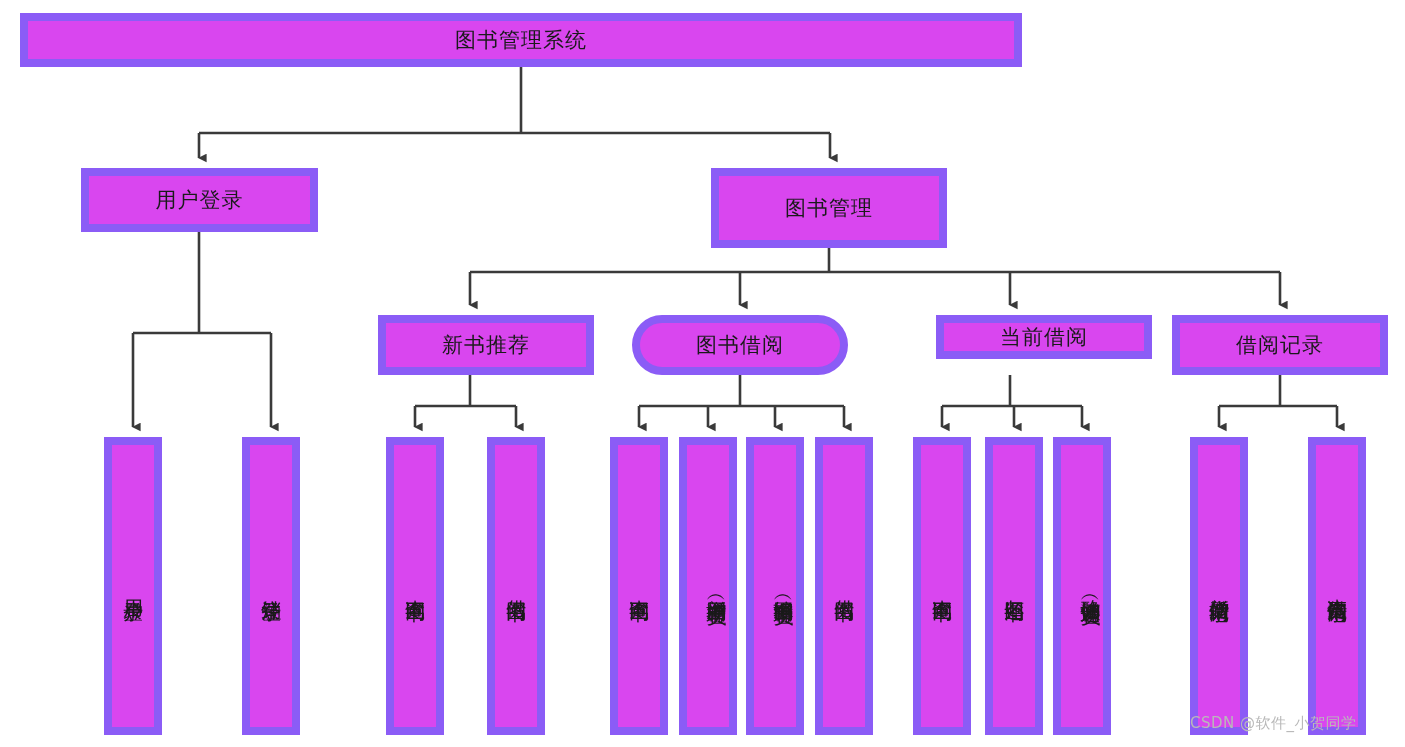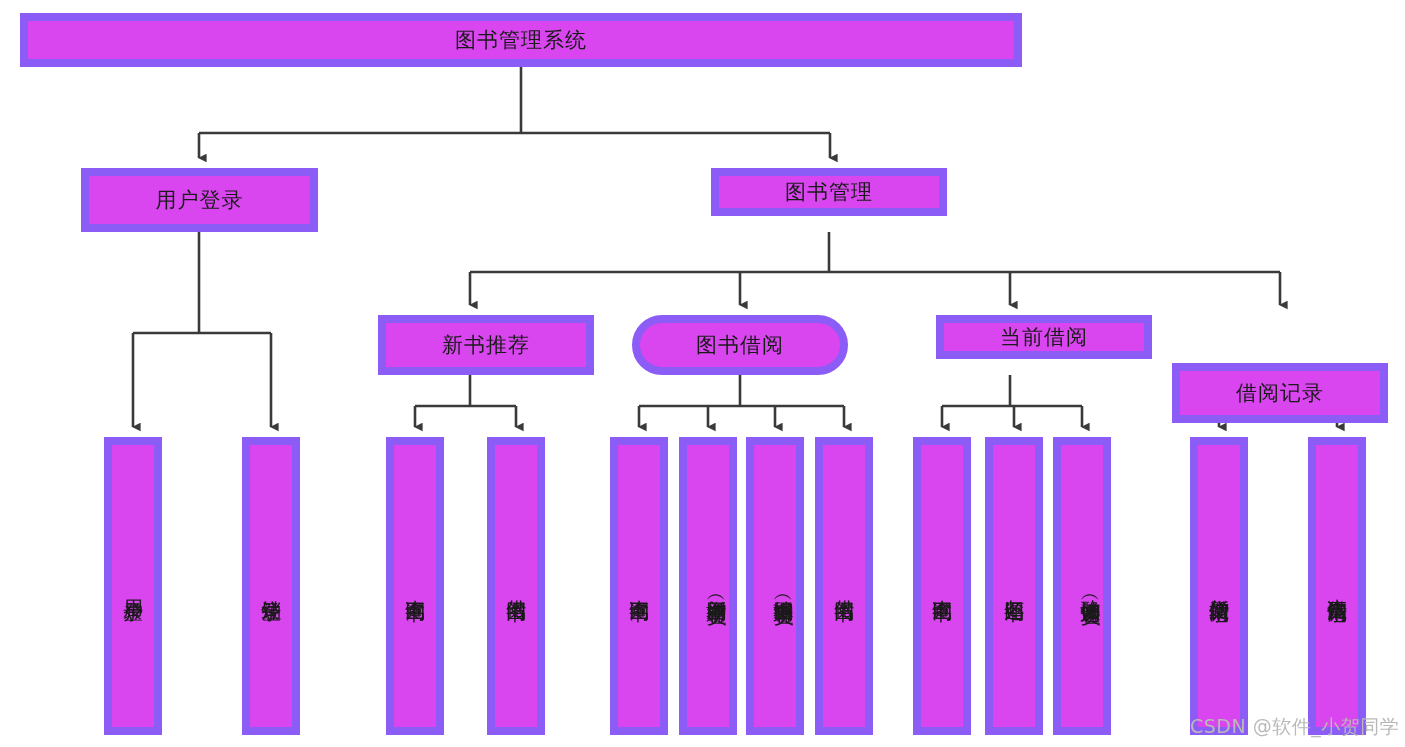--- a/index.html
+++ b/index.html
@@ -58,21 +58,21 @@
     left: 0;
     top: 0;
     width: 1405px;
     height: 747px;
     pointer-events: none;
   }
   .watermark {
     position: absolute;
     left: 1190px;
     top: 714px;
-    font-size: 19px;
+    font-size: 15px;
     color: #b9b9b9;
     letter-spacing: 0.5px;
     white-space: nowrap;
     font-family: "DejaVu Sans", "Liberation Sans", sans-serif;
   }
 </style>
 </head>
 <body>
 
 <div id="diagram-canvas">
@@ -139,34 +139,34 @@
     </g>
   </svg>
 
   <div class="node horiz" style="left:20px; top:13px; width:1002px; height:54px;">
     <span class="node-label">图书管理系统</span>
   </div>
 
   <div class="node horiz" style="left:81px; top:168px; width:237px; height:64px;">
     <span class="node-label">用户登录</span>
   </div>
-  <div class="node horiz" style="left:711px; top:168px; width:236px; height:48px;">
+  <div class="node horiz" style="left:711px; top:168px; width:236px; height:80px;">
     <span class="node-label">图书管理</span>
   </div>
 
   <div class="node horiz" style="left:378px; top:315px; width:216px; height:60px;">
     <span class="node-label">新书推荐</span>
   </div>
   <div class="node horiz" style="left:632px; top:315px; width:216px; height:60px;border-radius:30px;">
     <span class="node-label">图书借阅</span>
   </div>
   <div class="node horiz" style="left:902px; top:315px; width:216px; height:44px;margin-left:34px;">
     <span class="node-label">当前借阅</span>
   </div>
-  <div class="node horiz" style="left:1172px; top:315px; width:216px; height:60px;margin-top:48px;">
+  <div class="node horiz" style="left:1172px; top:315px; width:216px; height:60px;">
     <span class="node-label">借阅记录</span>
   </div>
 
   <div class="node vert" style="left:104px; top:437px; width:58px; height:298px; align-items:center; padding-top:0;">
     <span class="node-label">用户登录</span>
   </div>
   <div class="node vert" style="left:242px; top:437px; width:58px; height:298px; align-items:center; padding-top:0;">
     <span class="node-label">注销登录</span>
   </div>
 

